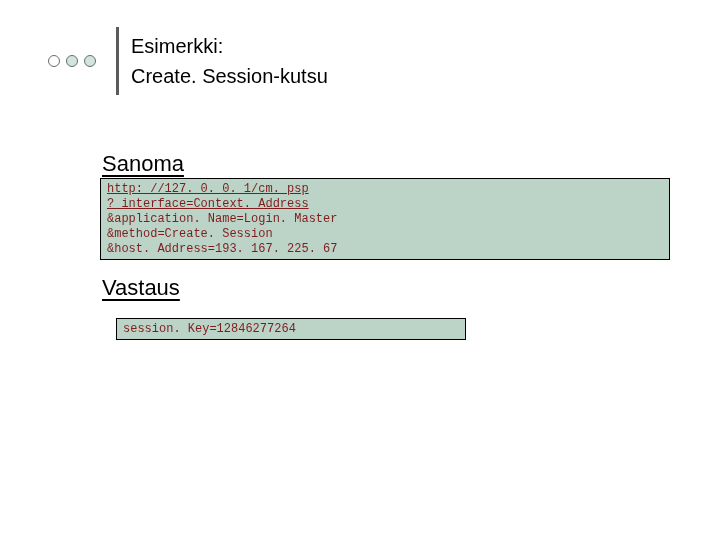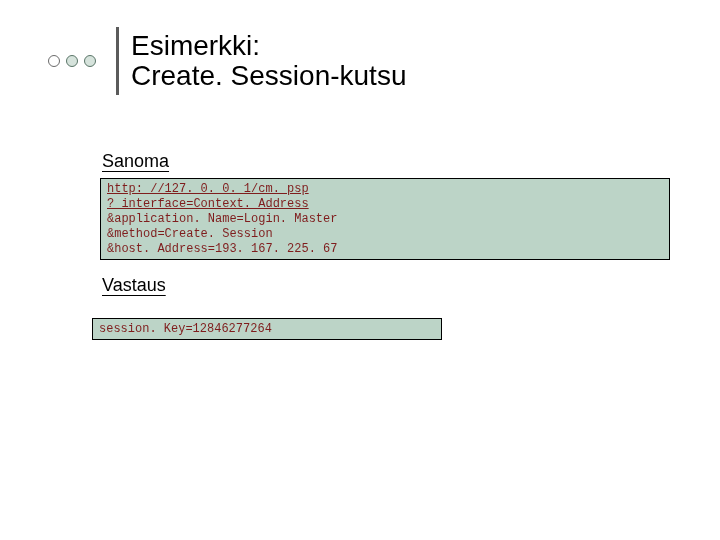--- a/index.html
+++ b/index.html
@@ -41,29 +41,29 @@
     left: 116px;
     top: 27px;
     padding-left: 12px;
     border-left: 3px solid #5b5b5b;
     height: 68px;
     display: flex;
     flex-direction: column;
     justify-content: center;
   }
   .title-line {
-    font-size: 28px;
+    font-size: 20px;
     line-height: 30px;
     font-weight: 400;
     color: #000000;
     white-space: pre;
   }
   .section-heading {
     position: absolute;
-    font-size: 18px;
+    font-size: 22px;
     font-weight: 400;
     color: #000000;
     text-decoration: underline;
     text-underline-offset: 4px;
   }
   #heading-sanoma { left: 102px; top: 151px; }
   #heading-vastaus { left: 102px; top: 275px; }
   .codebox {
     position: absolute;
     background: #bcd4c7;
@@ -75,21 +75,21 @@
     line-height: 15px;
     color: #7f1d1d;
   }
   #box-sanoma {
     left: 100px;
     top: 178px;
     width: 570px;
     height: 82px;
   }
   #box-vastaus {
-    left: 92px;
+    left: 116px;
     top: 318px;
     width: 350px;
     height: 22px;
   }
   .code-line { white-space: pre; }
   .hyperlink {
     text-decoration: underline;
   }
 </style>
 </head>

